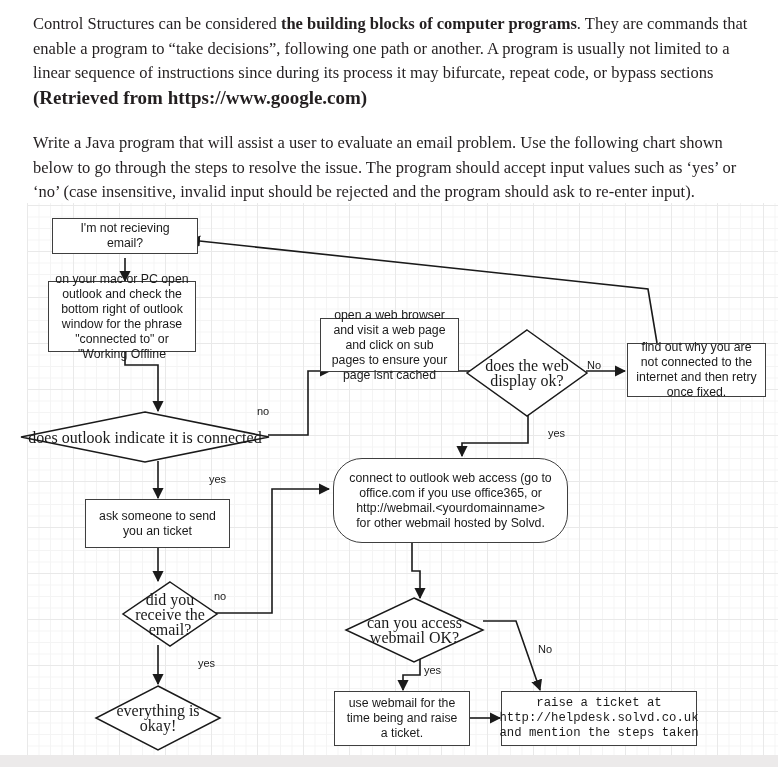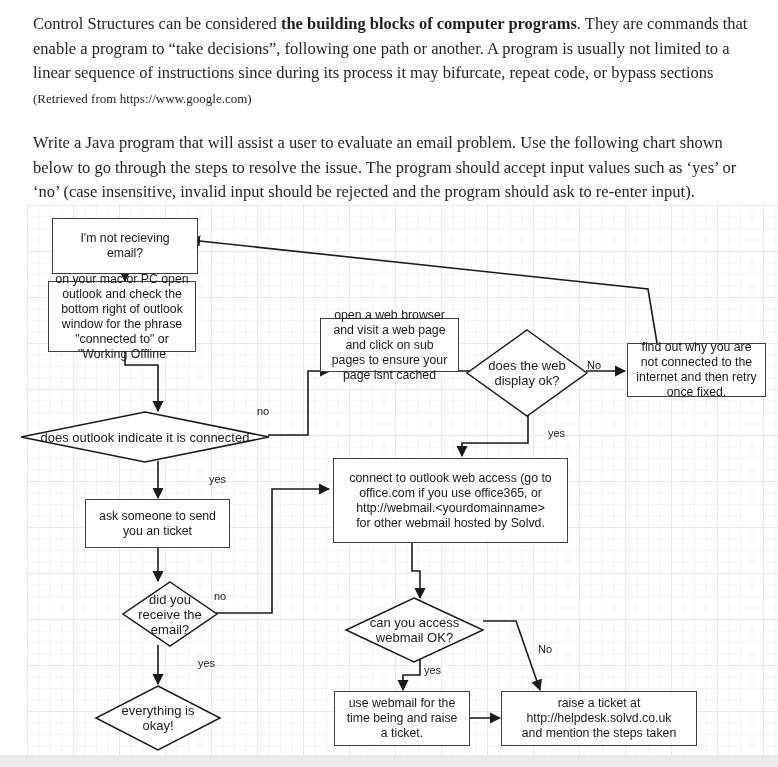--- a/index.html
+++ b/index.html
@@ -25,21 +25,21 @@
   }
   .para {
     font-family: "Liberation Serif", serif;
     font-size: 16.5px;
     line-height: 24.5px;
     color: #231f20;
     margin: 0 0 20px 0;
     text-align: left;
   }
   .para b { font-weight: bold; }
-  .para .small { font-size: 13px; }
+  .para .small { font-size: 19px; font-weight: bold; }
 
   
   #chart-canvas {
     position: absolute;
     left: 0;
     top: 203px;
     width: 778px;
     height: 552px;
     background: #ffffff;
     overflow: hidden;
@@ -97,22 +97,22 @@
   }
   .diamond-label {
     position: absolute;
     left: 0; top: 0;
     width: 100%;
     height: 100%;
     display: flex;
     align-items: center;
     justify-content: center;
     text-align: center;
-    font-family: Liberation Sans, sans-serif;
-    font-size: 13px;
+    font-family: Liberation Serif, serif;
+    font-size: 16px;
     line-height: 15px;
     color: #1a1a1a;
     white-space: nowrap;
   }
   .edge-label {
     position: absolute;
     font-family: "Liberation Sans", sans-serif;
     font-size: 11px;
     color: #1a1a1a;
     z-index: 4;
@@ -174,21 +174,21 @@
       <path d="M 412 340 L 412 368 L 420 368 L 420 395"></path>
 
       <path d="M 420 442 L 420 472 L 403 472 L 403 487"></path>
 
       <path d="M 483 418 L 516 418 L 540 487"></path>
 
       <path d="M 470 515 L 500 515"></path>
     </g>
   </svg>
 
-  <div class="node box" style="left:52px; top:15px; width:146px; height:56px;">
+  <div class="node box" style="left:52px; top:15px; width:146px; height:36px;">
     <div>
       <span>I'm not recieving</span><br>
       <span>email?</span>
     </div>
   </div>
 
   <div class="node box" style="left:48px; top:78px; width:148px; height:71px;">
     <div>
       <span>on your mac or PC open</span><br>
       <span>outlook and check the</span><br>
@@ -218,38 +218,38 @@
     </div>
   </div>
 
   <div class="node box" style="left:85px; top:296px; width:145px; height:49px;">
     <div>
       <span>ask someone to send</span><br>
       <span>you an ticket</span>
     </div>
   </div>
 
-  <div class="node box" style="left:333px; top:255px; width:235px; height:85px;">
+  <div class="node box" style="left:333px; top:255px; width:235px; height:85px;border-radius:29px;">
     <div>
       <span>connect to outlook web access (go to</span><br>
       <span>office.com if you use office365, or</span><br>
       <span>http://webmail.&lt;yourdomainname&gt;</span><br>
       <span>for other webmail hosted by Solvd.</span>
     </div>
   </div>
 
   <div class="node box" style="left:334px; top:488px; width:136px; height:55px;">
     <div>
       <span>use webmail for the</span><br>
       <span>time being and raise</span><br>
       <span>a ticket.</span>
     </div>
   </div>
 
-  <div class="node box" style="left:501px; top:488px; width:196px; height:55px;">
+  <div class="node box" style="left:501px; top:488px; width:196px; height:55px;font-family:Liberation Mono, monospace;">
     <div>
       <span>raise a ticket at</span><br>
       <span>http://helpdesk.solvd.co.uk</span><br>
       <span>and mention the steps taken</span>
     </div>
   </div>
 
   <div class="diamond-wrap" style="left:20px; top:208px; width:250px; height:52px;">
     <svg width="250" height="52" viewBox="0 0 250 52">
       <polygon points="125,1 249,26 125,51 1,26" fill="#ffffff" stroke="#1a1a1a" stroke-width="1.5"></polygon>

